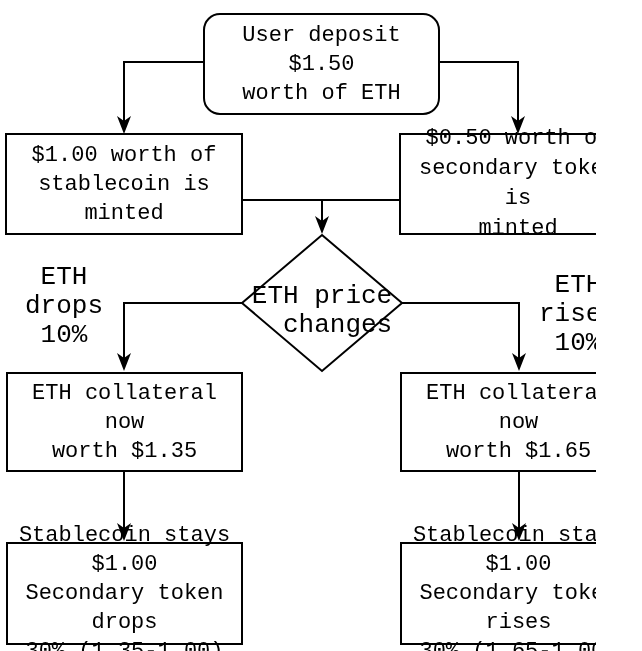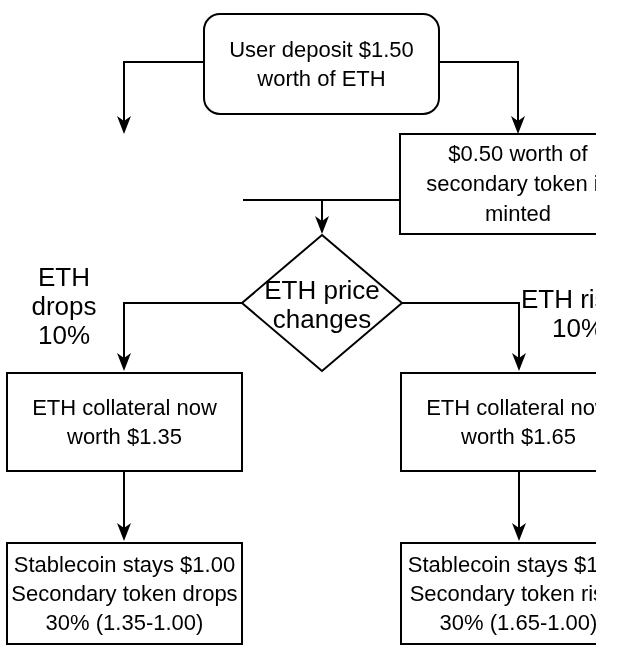--- a/index.html
+++ b/index.html
@@ -1,19 +1,19 @@
 <!DOCTYPE html>
 <html style="--line: #000000; --bg: #ffffff; --text: #000000;"><head>
 <meta charset="utf-8">
 <style>
   :root { --line:#000000; --bg:#ffffff; --text:#000000; }
   html,body { margin:0; padding:0; background:var(--bg); }
   .canvas {
     position:relative; width:596px; height:651px; background:var(--bg);
-    font-family:Liberation Sans, sans-serif; color:var(--text); overflow:hidden;
+    font-family:Liberation Mono, monospace; color:var(--text); overflow:hidden;
   }
   svg.connectors { position:absolute; left:0; top:0; width:642px; height:651px; }
   .connectors polyline, .connectors line {
     stroke:var(--line); stroke-width:2; fill:none;
   }
   .connectors .arrowhead { fill:var(--line); stroke:none; }
   .connectors .diamond { stroke:var(--line); stroke-width:2; fill:var(--bg); }
   .node {
     position:absolute; box-sizing:border-box;
     border:2px solid var(--line); background:var(--bg);
@@ -24,21 +24,21 @@
   .node.rounded { border-radius:17px; }
   .floating {
     position:absolute; display:flex; align-items:center; justify-content:center;
     text-align:center; font-size:26px; line-height:29px; white-space:pre-line;
     background:transparent; border:none;
   }
   
   .pos-deposit        { left:203px; top:13px;  width:237px; height:102px; }
   .pos-stable-minted  { left:5px;   top:133px; width:238px; height:102px; }
   .pos-second-minted  { left:399px; top:133px; width:238px; height:102px; line-height:30px; }
-  .pos-decision       { left:242px; top:273px; width:160px; height:64px; }
+  .pos-decision       { left:242px; top:279px; width:160px; height:64px;text-align:right; }
   .pos-label-drops    { left:4px;   top:276px; width:120px; height:60px; }
   .pos-label-rises    { left:518px; top:284px; width:120px; height:60px; }
   .pos-collat-135     { left:6px;   top:372px; width:237px; height:100px; }
   .pos-collat-165     { left:400px; top:372px; width:237px; height:100px; }
   .pos-outcome-drop   { left:6px;   top:542px; width:237px; height:103px; }
   .pos-outcome-rise   { left:400px; top:542px; width:237px; height:103px; }
 </style>
 </head>
 <body>
 
@@ -81,20 +81,22 @@
 
     <g>
       <polyline points="519,472 519,529"></polyline>
       <polygon class="arrowhead" points="519,541 512,523 519,528 526,523"></polygon>
     </g>
   </svg>
 
   <div class="node rounded pos-deposit">User deposit $1.50
 worth of ETH</div>
 
+  <div class="node pos-stable-minted">$1.00 worth of
+stablecoin is minted</div>
 
   <div class="node pos-second-minted">$0.50 worth of
 secondary token is
 minted</div>
 
   <div class="floating pos-decision">ETH price
 changes</div>
 
   <div class="floating pos-label-drops">ETH drops
 10%</div>

